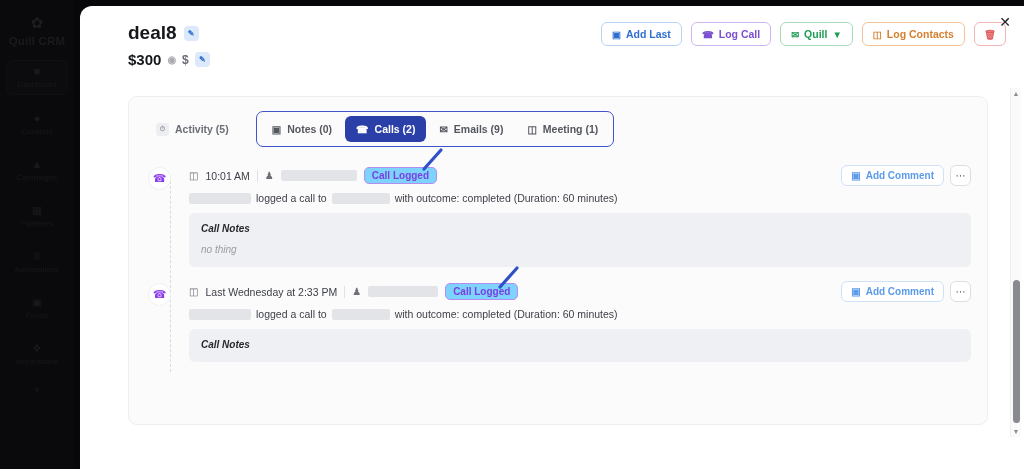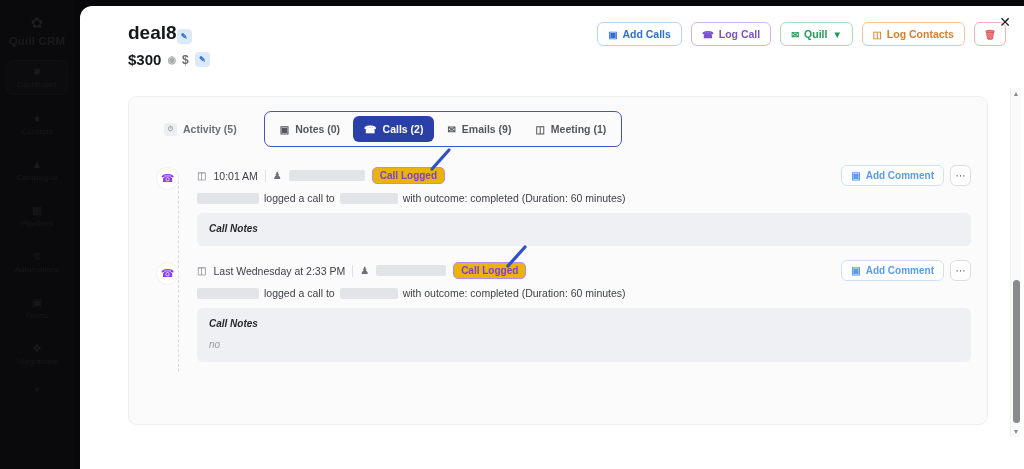--- a/index.html
+++ b/index.html
@@ -39,21 +39,21 @@
     overflow: hidden;
   }
   .close-x {
     position: absolute; right: 10px; top: 7px; width: 18px; height: 18px;
     display: flex; align-items: center; justify-content: center;
     font-size: 14px; color: #1d1d1f; z-index: 6;
   }
 
   
   .m-head { padding: 16px 24px 0 48px; position: relative; }
-  .deal-title { font-size: 19px; font-weight: 700; color: #16171a; display: flex; align-items: flex-end; }
+  .deal-title { font-size: 19px; font-weight: 700; color: #16171a; display: flex; align-items: center; gap: 7px; }
   .deal-amount { font-size: 15px; font-weight: 700; color: #16171a; display: flex; align-items: center; gap: 6px; margin-top: 7px; }
   .pencil {
     width: 15px; height: 15px; border-radius: 4px; background: #dbe9fb;
     display: inline-flex; align-items: center; justify-content: center;
     font-size: 8px; color: #2f6fd0;
   }
   .coin { font-size: 10px; color: #a9aab0; }
   .dollar { font-size: 12px; color: #6b6c72; font-weight: 700; }
 
   
@@ -68,21 +68,20 @@
   .abtn-call { border: 1px solid #cdb6f0; color: #7a4fd0; }
   .abtn-email { border: 1px solid #a8dcbb; color: #1f9d56; }
   .abtn-meet { border: 1px solid #f3c49a; color: #d4802f; }
   .abtn-del { border: 1px solid #f2b5b5; color: #e05b5b; padding: 0 9px; }
 
   
   .card {
     position: absolute; left: 48px; top: 90px; right: 36px; bottom: 44px;
     background: #fbfbfc; border: 1px solid #eceef1; border-radius: 9px;
     overflow: hidden;
-    padding-left: 8px;
   }
 
   
   .tabrow { display: flex; align-items: center; gap: 2px; padding: 14px 0 0 16px; }
   .tab {
     height: 26px; padding: 0 11px; border-radius: 6px;
     display: inline-flex; align-items: center; gap: 6px;
     font-size: 10.5px; font-weight: 700; color: #55575e; white-space: nowrap;
   }
   .tab .ti { font-size: 10px; }
@@ -112,21 +111,21 @@
     font-size: 11px; color: #8b3df0; z-index: 2;
   }
   .entry-body { margin-left: 38px; position: relative; }
   .meta { display: flex; align-items: center; gap: 7px; height: 21px; }
   .cal-ico { font-size: 10px; color: #6d6f77; }
   .ts { font-size: 10.5px; color: #3d3f46; white-space: nowrap; }
   .divider-v { width: 1px; height: 12px; background: #dfe1e5; }
   .person-ico { font-size: 10px; color: #6d6f77; }
   .redact { background: #e3e4e7; border-radius: 2px; height: 11px; display: inline-block; }
   .badge {
-    border: 1px solid #b58df0; color: #7a3fe0; background: #eab308;
+    border: 1px solid #b58df0; color: #7a3fe0; background: #7dd3fc;
     border-radius: 5px; padding: 2px 7px; font-size: 10px; font-weight: 700;
     white-space: nowrap;
   }
   .arrow-ptr {
     position: absolute; width: 26px; height: 26px; pointer-events: none;
   }
   .summary {
     display: flex; align-items: flex-end; gap: 5px; margin-top: 6px;
     font-size: 10.5px; color: #3d3f46; white-space: nowrap;
   }
@@ -217,21 +216,21 @@
       <div class="deal-amount">
         <span>$300</span>
         <span class="coin">◉</span>
         <span class="dollar">$</span>
         <span class="pencil">✎</span>
       </div>
 
       <div class="actions">
         <div class="abtn abtn-note">
           <span class="gi">▣</span>
-          <span>Add Calls</span>
+          <span>Add Last</span>
         </div>
         <div class="abtn abtn-call">
           <span class="gi">☎</span>
           <span>Log Call</span>
         </div>
         <div class="abtn abtn-email">
           <span class="gi">✉</span>
           <span>Quill</span>
           <span class="gi">▼</span>
         </div>
@@ -290,20 +289,21 @@
               </svg>
             </div>
             <div class="summary">
               <span class="redact" style="width:62px"></span>
               <span>logged a call to</span>
               <span class="redact" style="width:58px"></span>
               <span>with outcome: completed (Duration: 60 minutes)</span>
             </div>
             <div class="notebox">
               <div class="note-h">Call Notes</div>
+              <div class="note-b">no thing</div>
             </div>
             <div class="row-actions">
               <div class="cbtn">
                 <span>▣</span>
                 <span>Add Comment</span>
               </div>
               <div class="dots">⋯</div>
             </div>
           </div>
         </div>
@@ -323,21 +323,20 @@
               </svg>
             </div>
             <div class="summary">
               <span class="redact" style="width:62px"></span>
               <span>logged a call to</span>
               <span class="redact" style="width:58px"></span>
               <span>with outcome: completed (Duration: 60 minutes)</span>
             </div>
             <div class="notebox">
               <div class="note-h">Call Notes</div>
-              <div class="note-b">no</div>
             </div>
             <div class="row-actions">
               <div class="cbtn">
                 <span>▣</span>
                 <span>Add Comment</span>
               </div>
               <div class="dots">⋯</div>
             </div>
           </div>
         </div>

